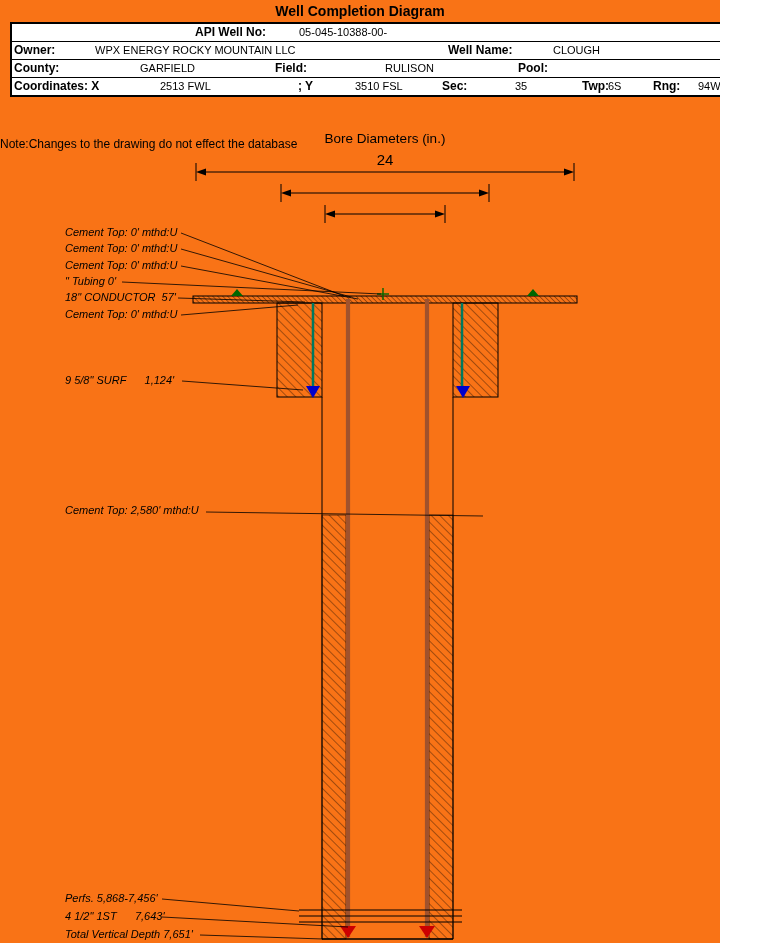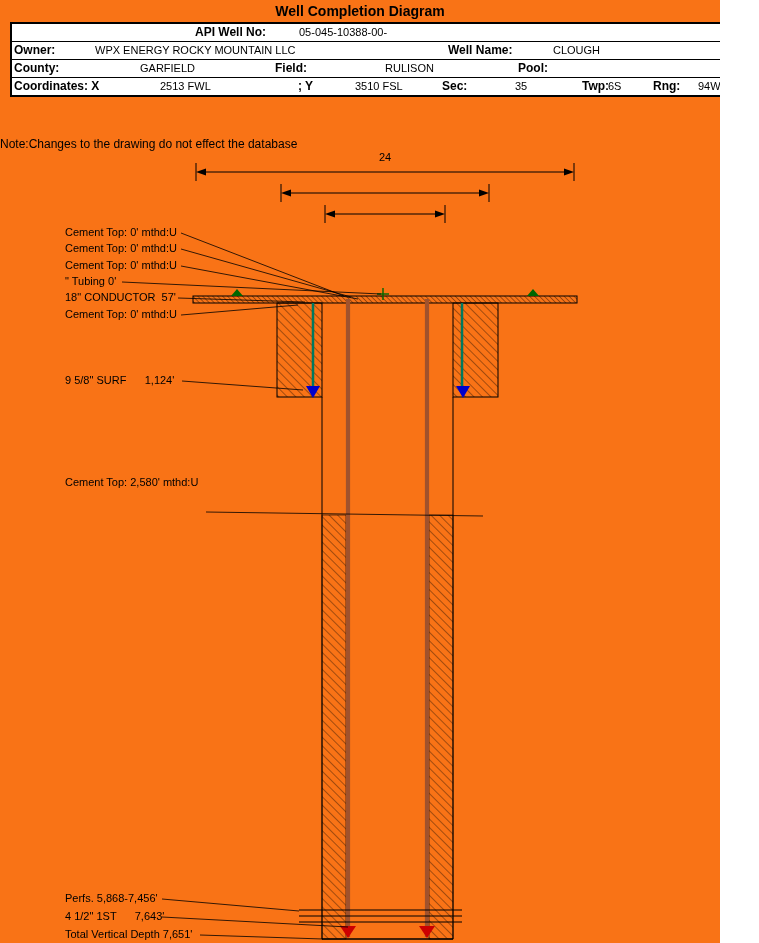--- a/index.html
+++ b/index.html
@@ -6,22 +6,22 @@
   body{width:759px;height:943px;background:#fff;font-family:"Liberation Sans",sans-serif;color:#000;}
   .page{position:relative;width:720px;height:943px;overflow:hidden;background:#f97316;}
   .doc-title{position:absolute;top:3px;left:0;width:100%;text-align:center;font-weight:bold;font-size:14px;z-index:2;}
   .info-table{position:absolute;top:22px;left:10px;width:740px;border:2px solid #000;background:#fff;z-index:2;}
   .trow{position:relative;height:17px;font-size:11px;line-height:17px;white-space:nowrap;}
   .trow+.trow{border-top:1px solid #000;}
   .cell{position:absolute;top:0;white-space:pre;}
   .lbl{font-weight:bold;font-size:12px;}
   .note{position:absolute;top:95px;left:0;width:100%;text-align:left;font-size:12px;z-index:2;margin-top:42px;}
   .bore-title{position:absolute;top:131px;left:10px;width:750px;text-align:center;font-size:13.5px;z-index:2;}
-  .dim-label{position:absolute;left:35px;width:700px;text-align:center;font-size:11px;z-index:2;}
-  .dlabel{position:absolute;left:65px;font-size:11px;white-space:pre;z-index:2;}
+  .dim-label{position:absolute;left:35px;width:700px;text-align:center;font-size:15px;z-index:2;}
+  .dlabel{position:absolute;left:65px;font-size:11px;white-space:pre;z-index:2;font-style:italic;}
   svg.schematic{position:absolute;top:0;left:0;z-index:1;}
 </style>
 </head>
 <body>
 
 <div class="page">
 
   <div class="doc-title">Well Completion Diagram</div>
 
   <div class="info-table">
@@ -52,30 +52,31 @@
       <span class="cell" style="left:503px">35</span>
       <span class="cell lbl" style="left:570px">Twp:</span>
       <span class="cell" style="left:596px">6S</span>
       <span class="cell lbl" style="left:641px">Rng:</span>
       <span class="cell" style="left:686px">94W</span>
     </div>
   </div>
 
   <div class="note">Note:Changes to the drawing do not effect the database</div>
 
+  <div class="bore-title">Bore Diameters (in.)</div>
   <div class="dim-label" style="top:151px">24</div>
 
   <div class="dlabel" style="top:226px">Cement Top: 0' mthd:U</div>
   <div class="dlabel" style="top:242px">Cement Top: 0' mthd:U</div>
   <div class="dlabel" style="top:259px">Cement Top: 0' mthd:U</div>
   <div class="dlabel" style="top:275px">" Tubing 0'</div>
   <div class="dlabel" style="top:291px">18" CONDUCTOR  57'</div>
   <div class="dlabel" style="top:308px">Cement Top: 0' mthd:U</div>
   <div class="dlabel" style="top:374px">9 5/8" SURF      1,124'</div>
-  <div class="dlabel" style="top:476px">Cement Top: 2,580' mthd:U</div>
+  <div class="dlabel" style="top:504px">Cement Top: 2,580' mthd:U</div>
   <div class="dlabel" style="top:892px">Perfs. 5,868-7,456'</div>
   <div class="dlabel" style="top:910px">4 1/2" 1ST      7,643'</div>
   <div class="dlabel" style="top:928px">Total Vertical Depth 7,651'</div>
 
   <svg class="schematic" width="759" height="943" viewBox="0 0 759 943">
     <defs>
       <pattern id="hatch" patternUnits="userSpaceOnUse" width="6" height="6" patternTransform="rotate(-45)">
         <line x1="0" y1="0" x2="0" y2="6" stroke="#000" stroke-width="0.7"></line>
       </pattern>
       <pattern id="hatchDense" patternUnits="userSpaceOnUse" width="3.5" height="3.5" patternTransform="rotate(-45)">

